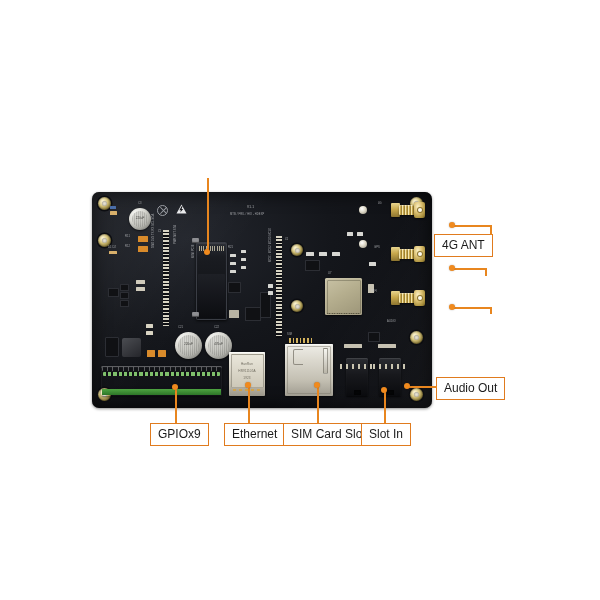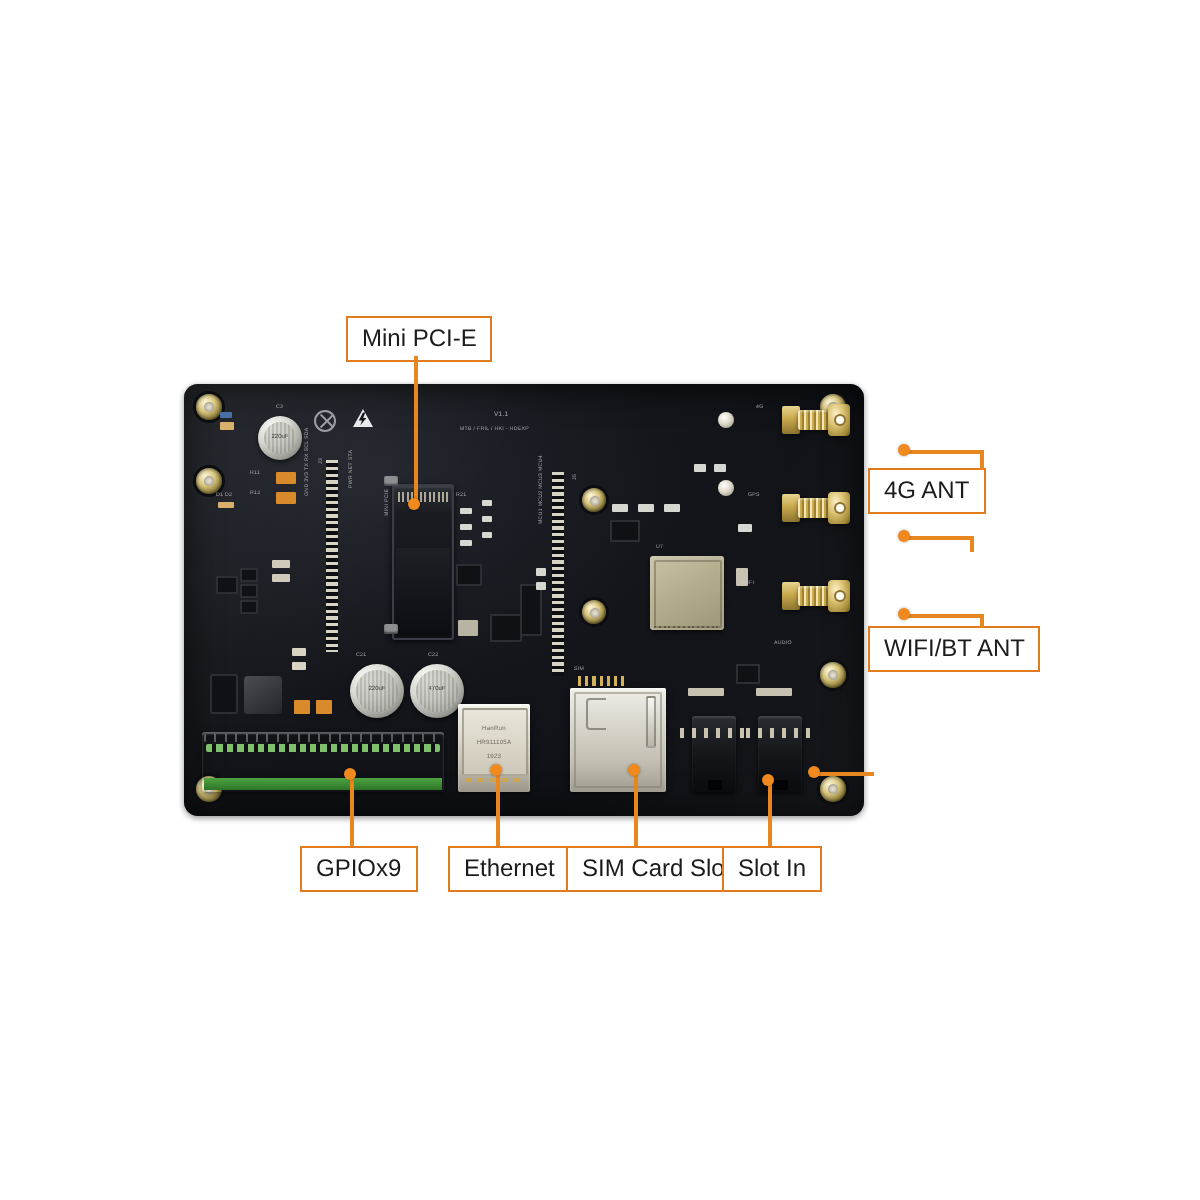--- a/index.html
+++ b/index.html
@@ -431,38 +431,37 @@
         <div class="mouth"></div>
       </div>
     <div class="jack-legs" style="left:248px;top:172px;width:34px;"></div>
     <div class="jack-legs" style="left:281px;top:172px;width:34px;"></div>
     <div class="smd" style="left:252px;top:152px;width:18px;height:4px;background:#c6c1b1;"></div>
     <div class="smd" style="left:286px;top:152px;width:18px;height:4px;background:#c6c1b1;"></div>
     <div class="smd blk" style="left:276px;top:140px;width:10px;height:8px;"></div>
     <div class="silk" style="left:295px;top:128px;">AUDIO</div>
   </div>
 
-  <div class="callout" style="left:173px;top:158px;">Mini PCI-E</div>
   <div class="lead v" style="left:207px;top:178px;height:74px;"></div>
   <div class="dot" style="left:204px;top:249px;"></div>
 
   <div class="callout" style="left:434px;top:234px;">4G ANT</div>
   <div class="lead h" style="left:452px;top:225px;width:40px;"></div>
   <div class="lead v" style="left:490px;top:225px;height:10px;"></div>
   <div class="dot" style="left:449px;top:222px;"></div>
 
   <div class="lead h" style="left:452px;top:268px;width:35px;"></div>
   <div class="lead v" style="left:485px;top:268px;height:8px;"></div>
   <div class="dot" style="left:449px;top:265px;"></div>
 
-  <div class="callout" style="left:434px;top:313px;">WIFI/BT ANT</div>
   <div class="lead h" style="left:452px;top:307px;width:40px;"></div>
   <div class="lead v" style="left:490px;top:307px;height:7px;"></div>
   <div class="dot" style="left:449px;top:304px;"></div>
 
+  <div class="callout" style="left:436px;top:377px;">Audio Out</div>
   <div class="lead h" style="left:407px;top:386px;width:30px;"></div>
   <div class="dot" style="left:404px;top:383px;"></div>
 
   <div class="callout" style="left:150px;top:423px;">GPIOx9</div>
   <div class="lead v" style="left:175px;top:387px;height:36px;"></div>
   <div class="dot" style="left:172px;top:384px;"></div>
 
   <div class="callout" style="left:224px;top:423px;">Ethernet</div>
   <div class="lead v" style="left:248px;top:385px;height:38px;"></div>
   <div class="dot" style="left:245px;top:382px;"></div>

